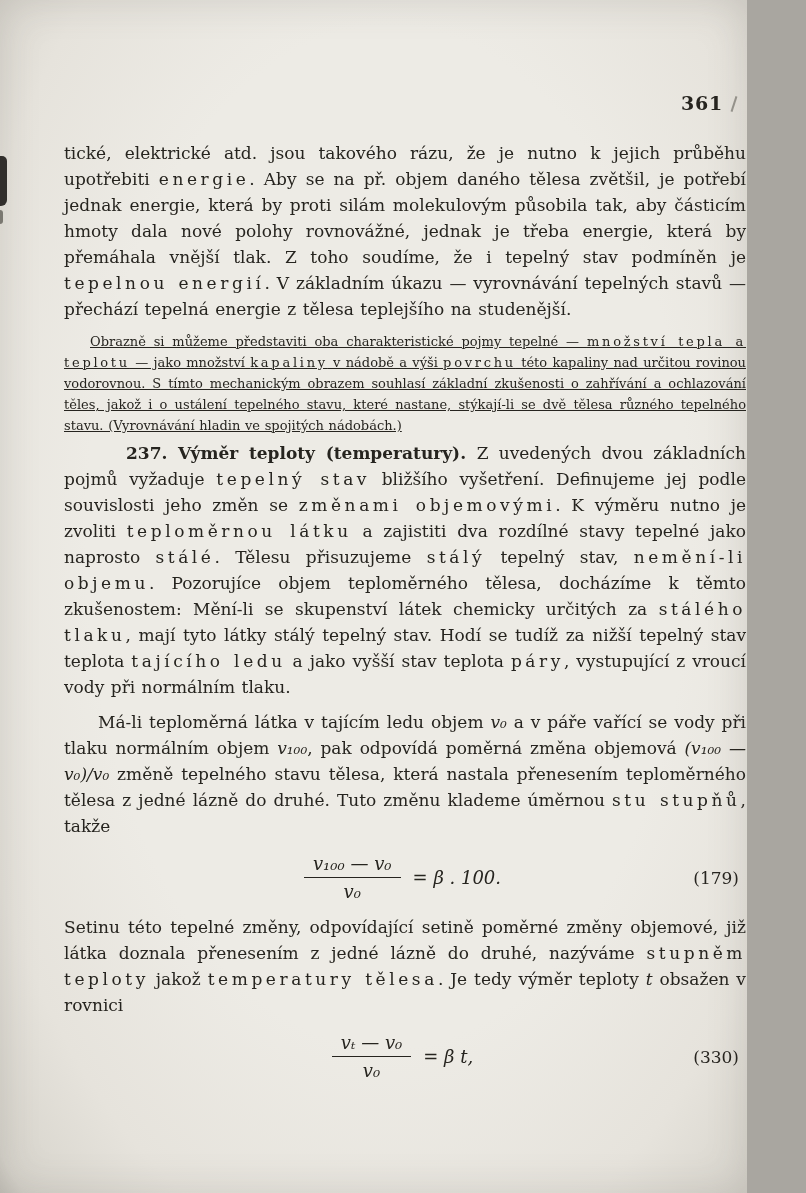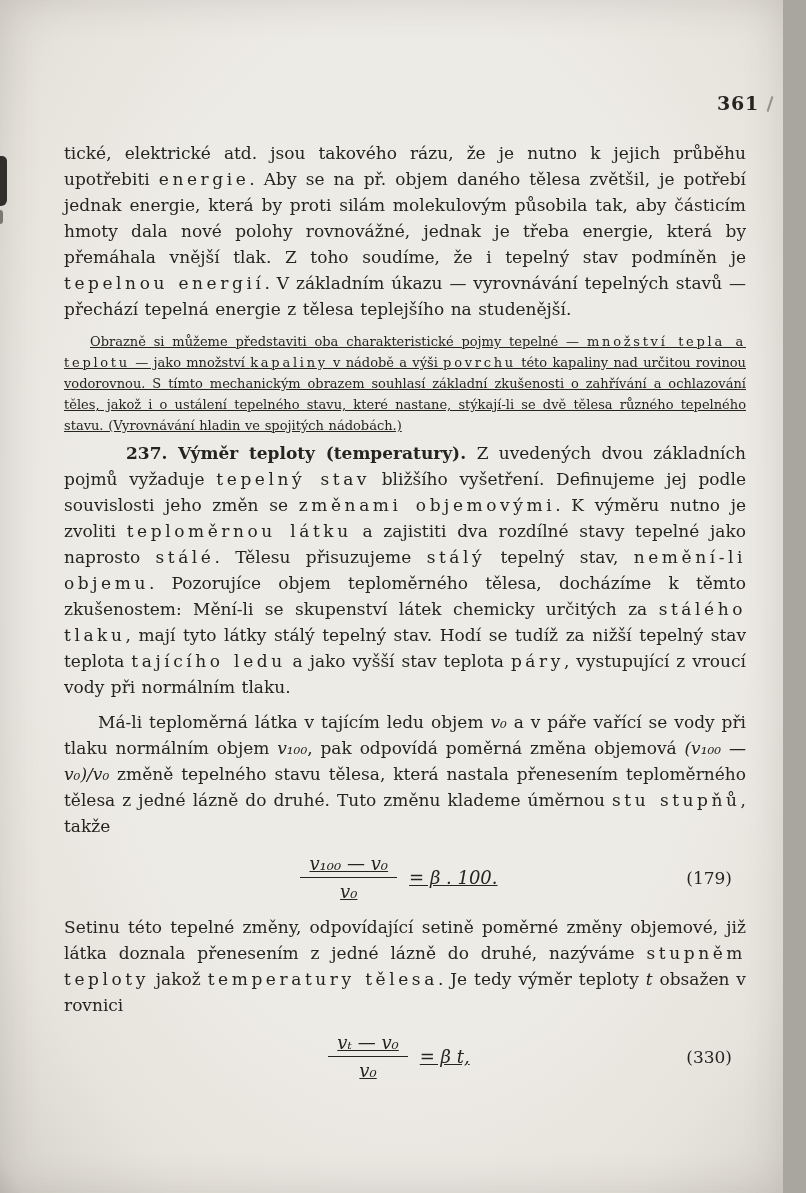--- a/index.html
+++ b/index.html
@@ -9,21 +9,20 @@
   }
   .page {
     position: relative;
     width: 747px;
     height: 1193px;
     margin: 0;
     overflow: hidden;
     color: #26241f;
     background: radial-gradient(ellipse at 52% 45%, #edebe5 55%, #e6e3dc 80%, #d7d4cc 97%, #c9c6be 100%);
     box-shadow: inset 0 0 40px rgba(90,85,75,.18);
-    padding-left: 36px;
   }
   .page-number {
     position: absolute;
     top: 92px;
     right: 24px;
     font-size: 19px;
     font-weight: bold;
     letter-spacing: .04em;
   }
   .scan-smudge {
@@ -81,24 +80,23 @@
     letter-spacing: .03em;
   }
   .seg-sp { letter-spacing: .21em; }
   .seg-b  { font-weight: bold; margin-left: 28px; }
   .seg-i  { font-style: italic; }
   .equation {
     position: relative;
     display: flex;
     align-items: center;
     justify-content: center;
-    margin: 14px 12px 12px 0;
+    margin: 14px 5px 12px 0;
     font-size: 18px;
     font-style: italic;
-    text-decoration: underline;
   }
   .frac {
     display: inline-flex;
     flex-direction: column;
     align-items: center;
     text-align: center;
   }
   .frac .num {
     display: block;
     padding: 0 9px 3px 9px;

